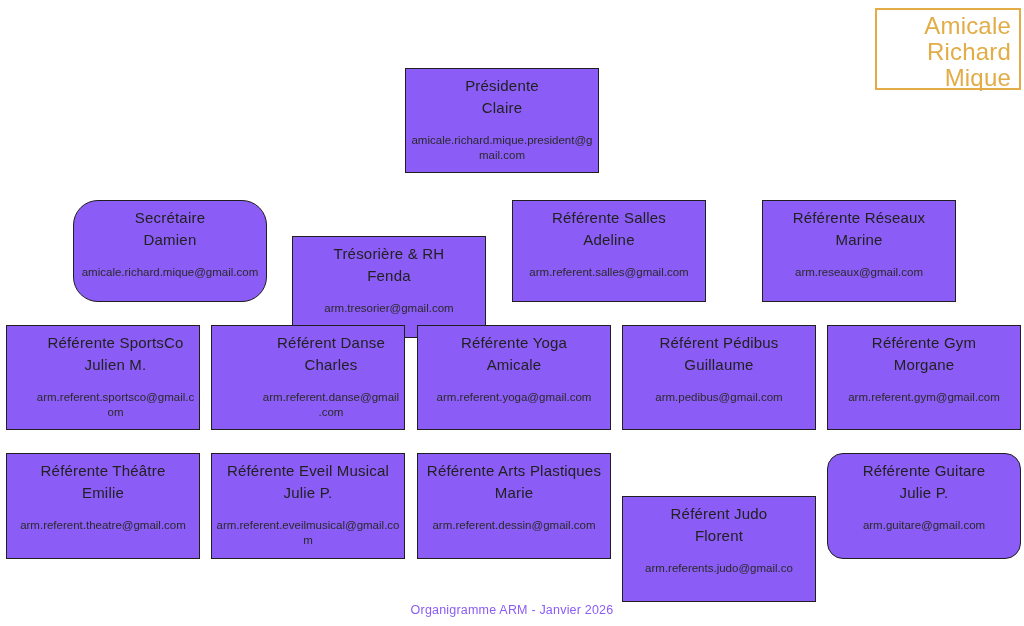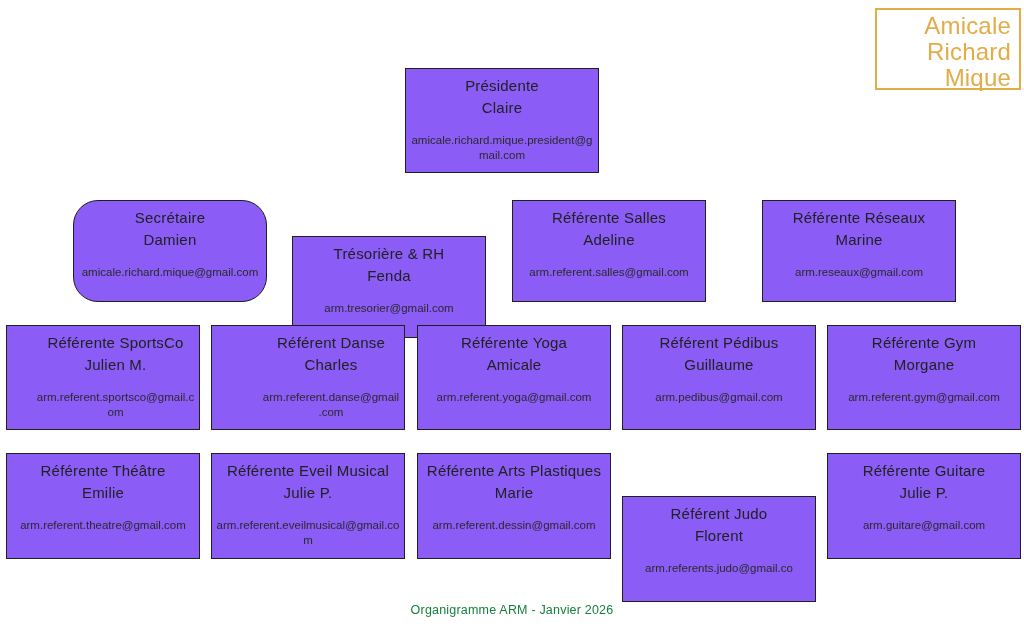--- a/index.html
+++ b/index.html
@@ -61,21 +61,21 @@
   .r3.c1 { left: 211px; padding-left: 46px; }
   .r3.c2 { left: 417px; }
   .r3.c3 { left: 622px; }
   .r3.c4 { left: 827px; }
   
   .r4 { top: 453px; height: 106px; }
   .r4.c0 { left: 6px; }
   .r4.c1 { left: 211px; }
   .r4.c2 { left: 417px; }
   .r4.c3 { left: 622px; margin-top: 43px; }
-  .r4.c4 { left: 827px; }
+  .r4.c4 { left: 827px; border-radius: 16px; }
 
   .logo-box {
     position: absolute;
     left: 875px;
     top: 8px;
     width: 146px;
     height: 82px;
     border: 2px solid #e2ac46;
     box-sizing: border-box;
     text-align: right;
@@ -88,21 +88,21 @@
     color: #e2ac46;
     letter-spacing: 0.2px;
   }
   .footer-caption {
     position: absolute;
     left: 0;
     top: 603px;
     width: 1024px;
     text-align: center;
     font-size: 12.5px;
-    color: #15803d;
+    color: #8b5cf6;
     letter-spacing: 0.2px;
   }
 </style>
 </head>
 <body>
 
 <div class="canvas">
 
   <div class="logo-box">
     <div class="logo-line">Amicale</div>

